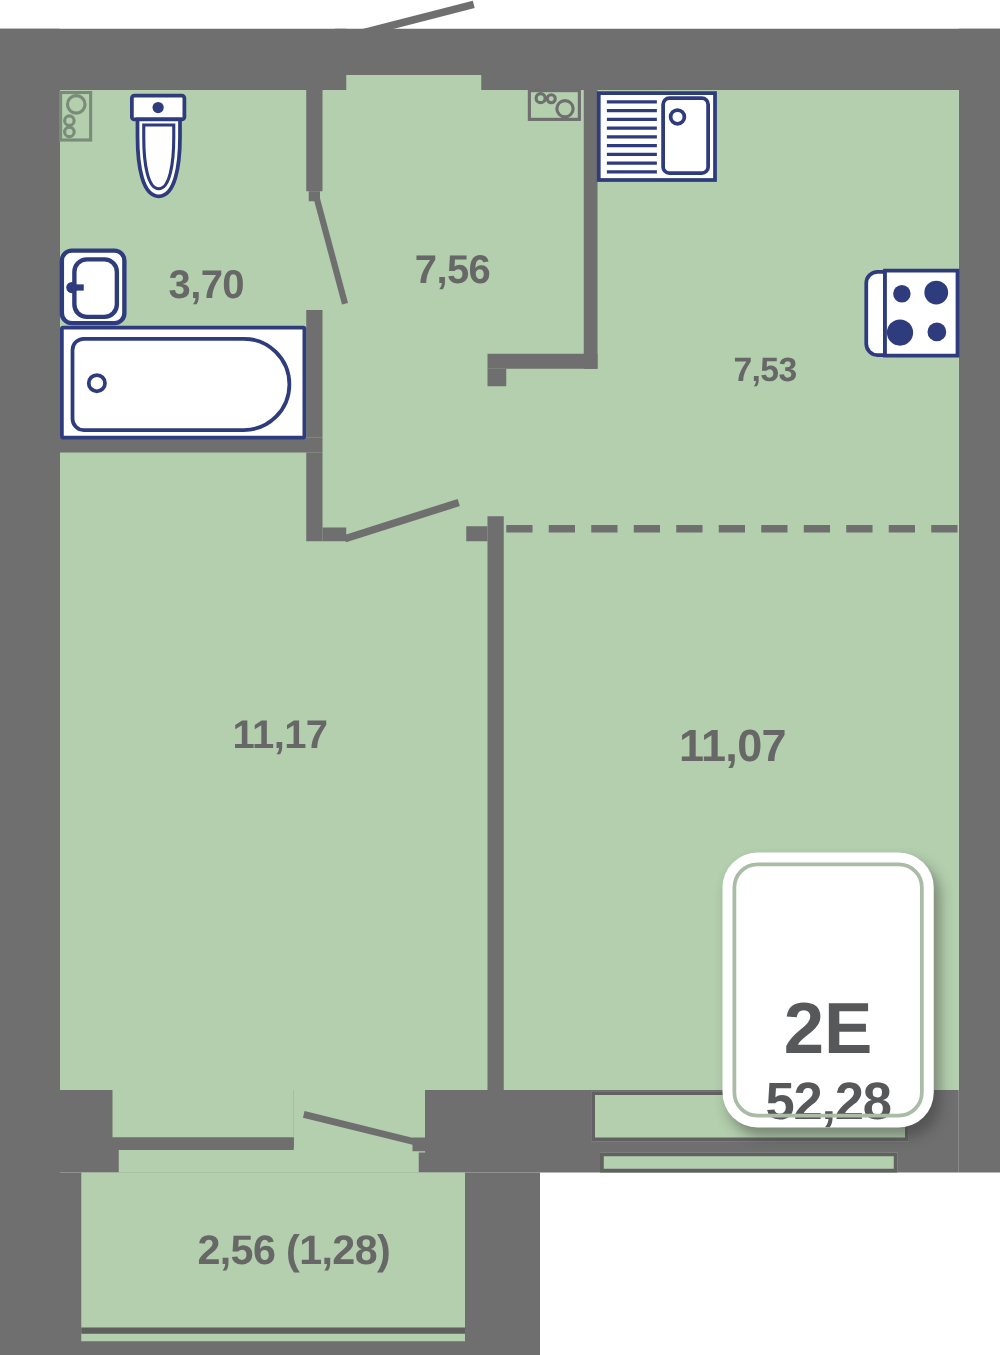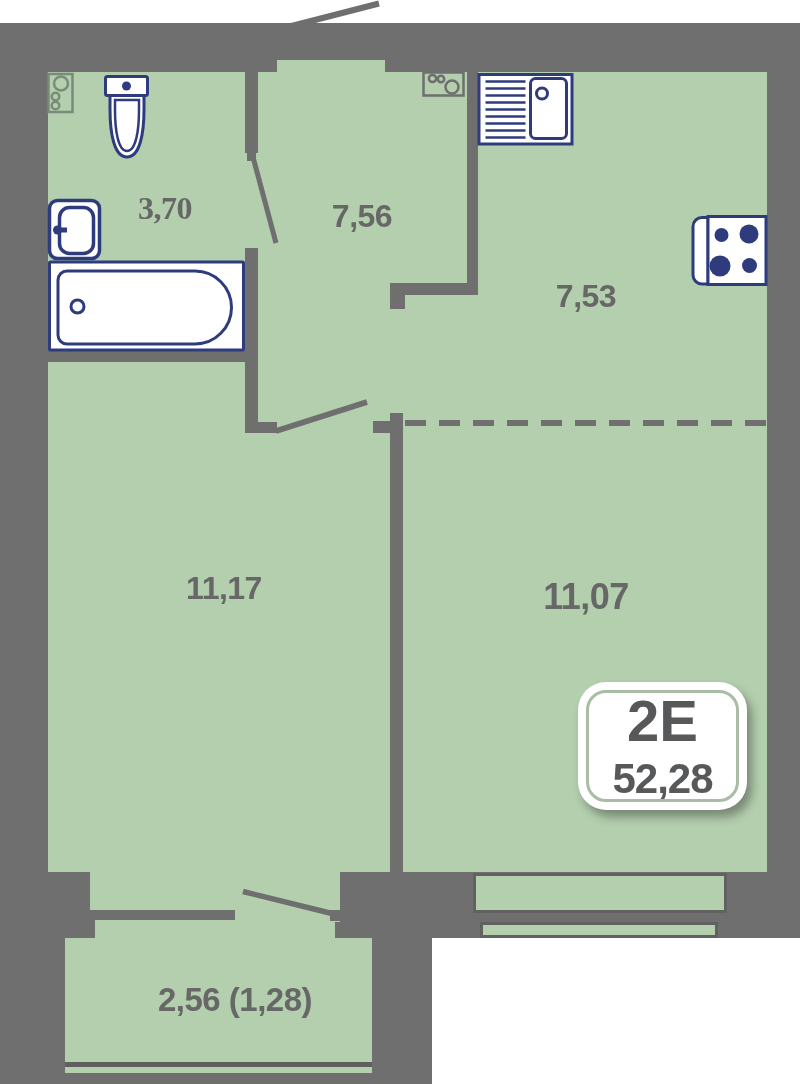--- a/index.html
+++ b/index.html
@@ -10,24 +10,24 @@
   .abs{position:absolute;box-sizing:border-box;}
   .wall{background:#6f6f6f;}
   .floor{background:#b3cfad;}
   .bay{background:#b3cfad;border:3px solid #616161;}
   .thinline{background:#5f5f5f;}
   .room-label{
     position:absolute;transform:translate(-50%,-50%);
     color:#676767;font-weight:700;letter-spacing:-0.5px;white-space:nowrap;
   }
   #badge{
-    position:absolute;left:578px;top:682px;width:169px;height:128px;
+    position:absolute;left:578px;top:682px;width:169px;height:220px;
     background:#ffffff;border-radius:28px;
     box-shadow:5px 7px 10px rgba(50,50,50,0.45);
-    display:flex;flex-direction:column;align-items:center;justify-content:center;
+    display:flex;flex-direction:column;align-items:center;justify-content:flex-end;
   }
   #badge .inner-frame{
     position:absolute;inset:8px;border:3px solid #aabca6;border-radius:20px;pointer-events:none;
   }
   #badge .unit-type{font-size:58px;line-height:1;font-weight:700;color:#57585a;}
   #badge .total-area{font-size:42px;line-height:1;font-weight:700;color:#57585a;margin-top:8px;letter-spacing:-1px;}
   svg{position:absolute;left:0;top:0;}
 </style>
 </head>
 <body>
@@ -141,23 +141,23 @@
       <rect x="708" y="216.5" width="58" height="68" fill="#ffffff"></rect>
       <g fill="#2e3c7e" stroke="none">
         <circle cx="721.5" cy="235" r="7"></circle>
         <circle cx="749" cy="234" r="9.5"></circle>
         <circle cx="720" cy="266" r="10.5"></circle>
         <circle cx="749.5" cy="265.5" r="7.5"></circle>
       </g>
     </g>
   </svg>
 
-  <div class="room-label" style="left:165px;top:208px;font-size:32px;font-family:Liberation Serif, serif;">3,70</div>
+  <div class="room-label" style="left:165px;top:228px;font-size:32px;">3,70</div>
   <div class="room-label" style="left:362px;top:216px;font-size:32px;">7,56</div>
-  <div class="room-label" style="left:586px;top:296px;font-size:32px;">7,53</div>
+  <div class="room-label" style="left:612px;top:296px;font-size:27px;">7,53</div>
   <div class="room-label" style="left:224px;top:588px;font-size:32px;">11,17</div>
   <div class="room-label" style="left:586px;top:597px;font-size:36px;">11,07</div>
   <div class="room-label" style="left:235px;top:1000px;font-size:33px;">2,56 (1,28)</div>
 
   <div id="badge">
     <div class="inner-frame"></div>
     <div class="unit-type">2E</div>
     <div class="total-area">52,28</div>
   </div>
 

